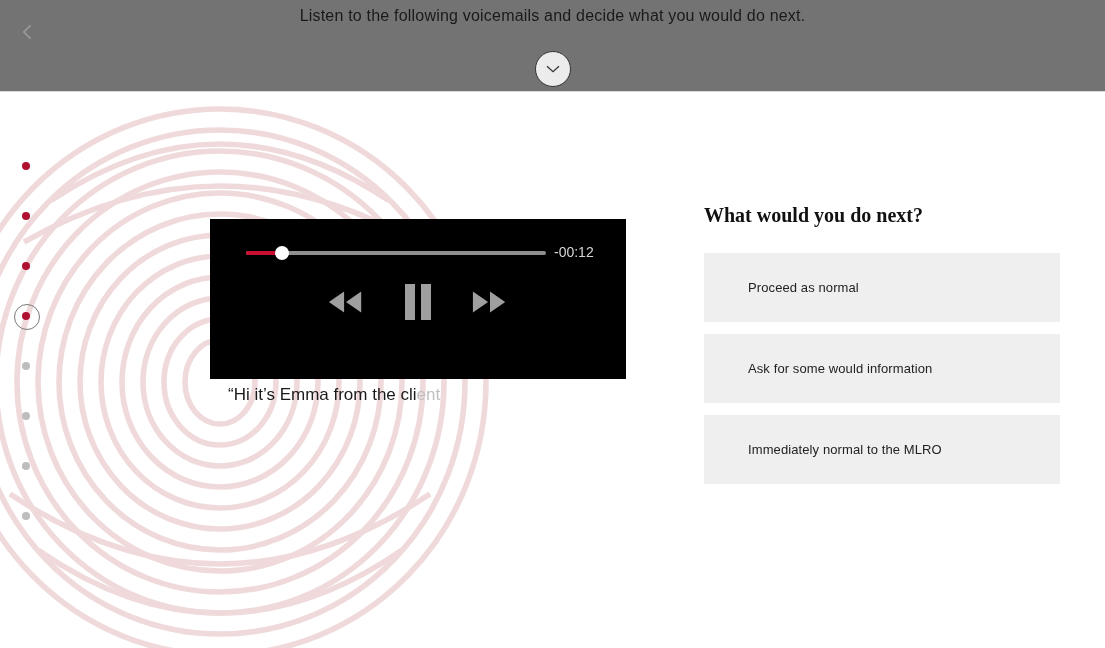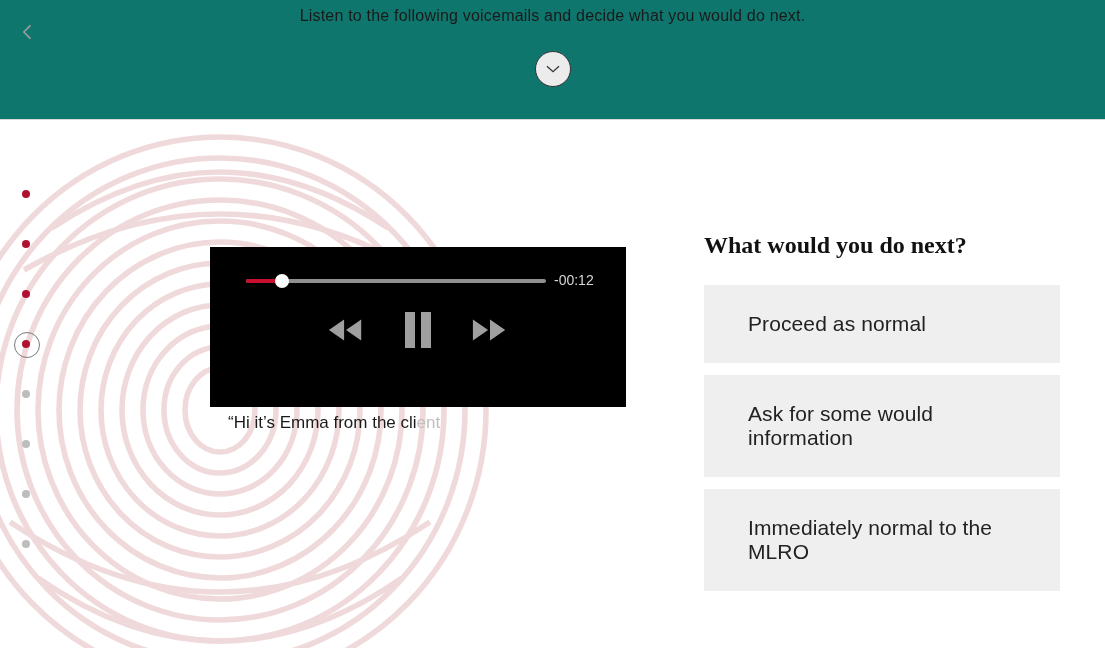--- a/index.html
+++ b/index.html
@@ -1,18 +1,18 @@
 <!DOCTYPE html>
 <html><head>
 <meta charset="utf-8">
 <style>
 * { box-sizing: border-box; margin: 0; padding: 0; }
 body { font-family: -apple-system, BlinkMacSystemFont, "Segoe UI", Arial, sans-serif; width: 1105px; height: 648px; overflow: hidden; background: #fff; position: relative; }
 
-.header { background: #0f766e; height: 120px; position: relative; border-bottom: 1px solid #d8d8d8; }
+.header { background: #737373; height: 92px; position: relative; border-bottom: 1px solid #d8d8d8; }
 .back-arrow { position: absolute; left: 18px; top: 22px; width: 20px; height: 20px; cursor: pointer; color:#9a9a9a; }
 .back-arrow svg { width: 20px; height: 20px; stroke: #9a9a9a; }
 .instruction { text-align: center; padding-top: 7px; font-size: 16px; color: #1a1a1a; letter-spacing: 0.2px; font-weight:500;}
 .chevron-circle { position: absolute; left: 50%; transform: translateX(-50%); top: 51px; width: 36px; height: 36px; border: 1.5px solid #333; border-radius: 50%; display: flex; align-items: center; justify-content: center; cursor: pointer; background:#ececec;}
 .chevron-circle svg { width: 16px; height: 10px; stroke: #333; }
 
 .content { position: relative; height: 556px; }
 
 .fingerprint { position: absolute; left: -60px; top: -10px; width: 560px; height: 600px; opacity: 0.28; color:#c97a7e; z-index:0;}
 .fingerprint svg { width:100%; height:100%; }
@@ -31,22 +31,22 @@
 .controls { position: absolute; left: 0; right: 0; top: 65px; display: flex; justify-content: center; align-items: center; gap: 38px; }
 .ctrl-btn { cursor: pointer; color:#9f9f9f; display:flex; align-items:center;}
 .ctrl-btn svg { fill: #9f9f9f; }
 .rewind svg, .forward svg { width: 38px; height: 26px; }
 .pause svg { width: 30px; height: 36px; }
 
 .transcript { position: absolute; left: 228px; top: 293px; font-size: 17px; color: #1a1a1a; z-index:2;}
 .transcript .fade { color: #bfbfbf; }
 
 .question { position: absolute; left: 704px; top: 112px; width: 356px; z-index:2;}
-.question h2 { font-family: Georgia, "Times New Roman", serif; font-weight: 700; font-size: 24px; color: #111; margin-bottom: 26px; }
-.option { background: #efefef; padding: 27px 44px; margin-bottom: 12px; font-size: 21px; color: #222; cursor: pointer; letter-spacing:0.1px;}
+.question h2 { font-family: Georgia, "Times New Roman", serif; font-weight: 700; font-size: 20px; color: #111; margin-bottom: 26px; }
+.option { background: #efefef; padding: 27px 44px; margin-bottom: 12px; font-size: 13px; color: #222; cursor: pointer; letter-spacing:0.1px;}
 </style>
 </head>
 <body>
 
 <div class="header">
   <div class="back-arrow">
     <svg viewBox="0 0 24 24" fill="none" stroke-width="2">
         <path d="M15 4 L7 12 L15 20"></path>
       </svg>
   </div>

